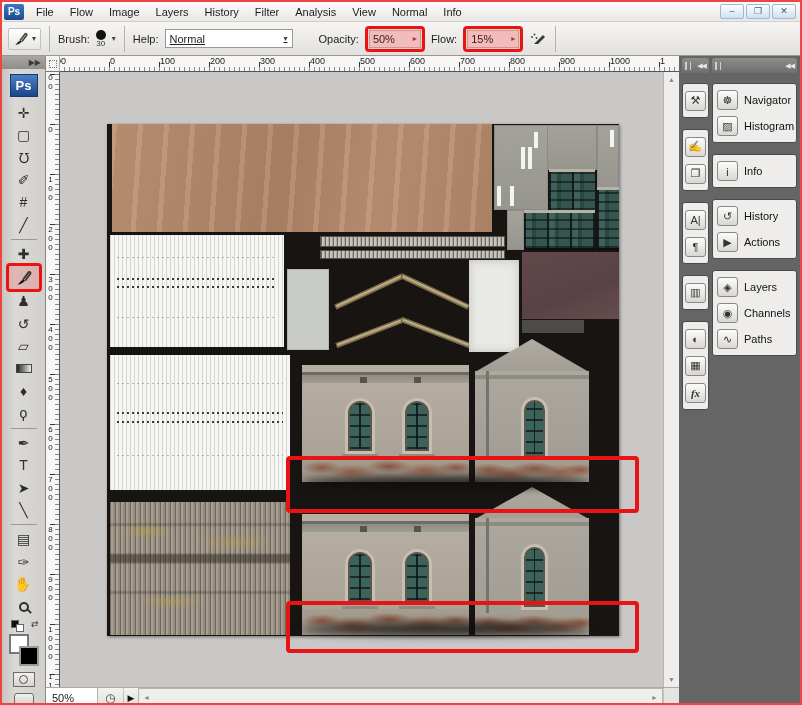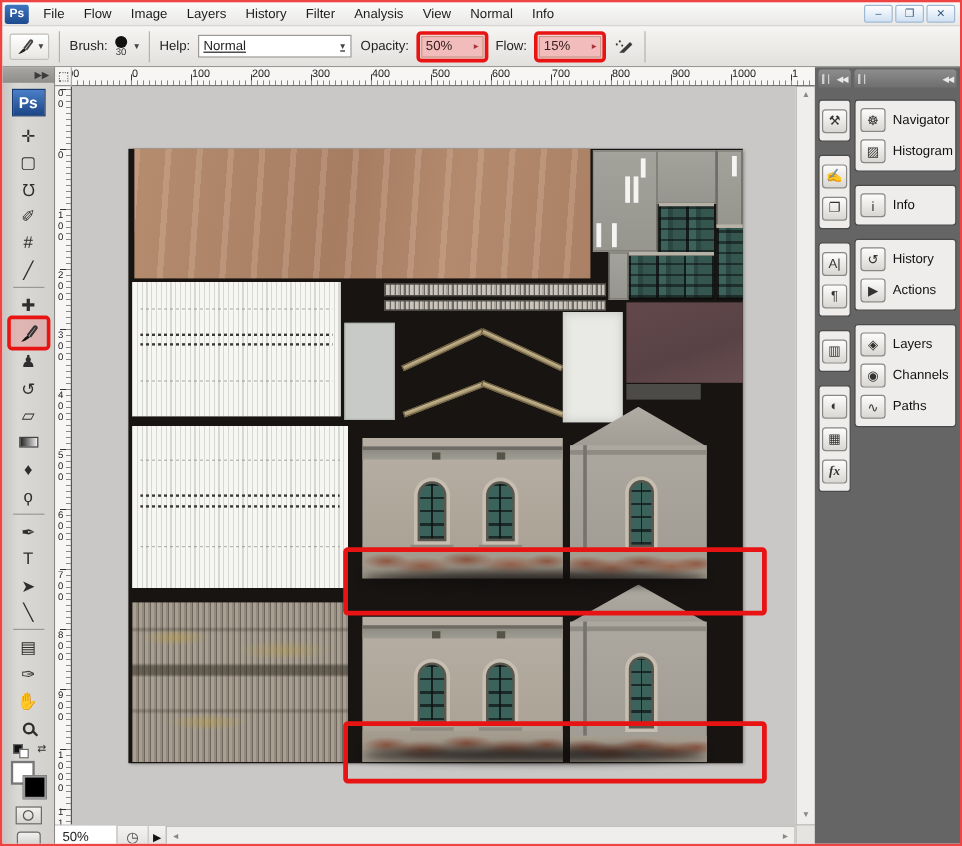--- a/index.html
+++ b/index.html
@@ -196,21 +196,21 @@
       <div class="brush-dot"></div>
       <span class="brush-size">30</span>
     </div>
     <span class="dd-arrow">▾</span>
     <div class="opt-sep"></div>
     <span>Help:</span>
     <div class="mode-select">
       <span>Normal</span>
       <span class="dd-arrow">▾</span>
     </div>
-    <span style="margin-left:2px">Opacity:</span>
+    <span style="margin-left:20px">Opacity:</span>
     <div class="hl-ring">
       <div class="hl-field">
         <span>50%</span>
         <span class="spin-arrow">▸</span>
       </div>
     </div>
     <span>Flow:</span>
     <div class="hl-ring">
       <div class="hl-field">
         <span>15%</span>

